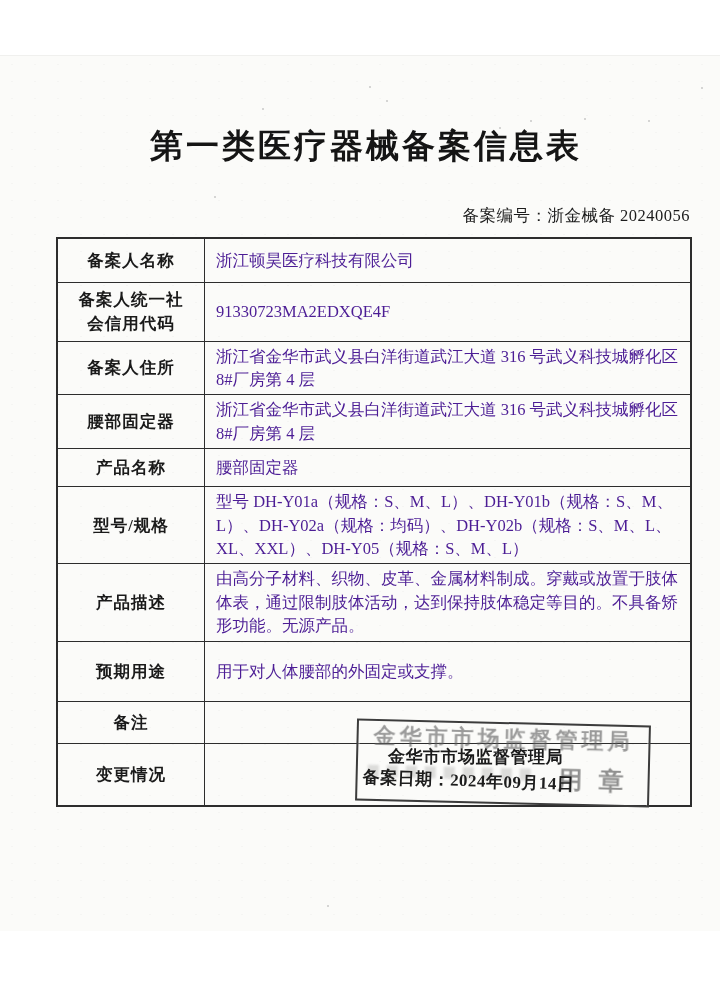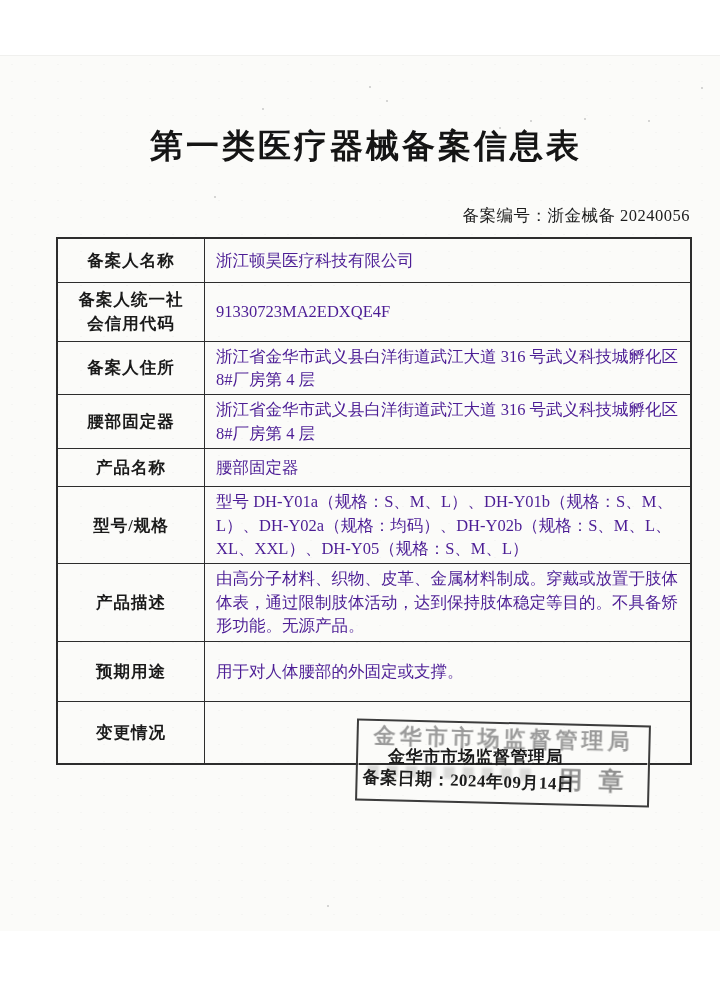--- a/index.html
+++ b/index.html
@@ -131,20 +131,24 @@
       <td class="val">型号 DH-Y01a（规格：S、M、L）、DH-Y01b（规格：S、M、L）、DH-Y02a（规格：均码）、DH-Y02b（规格：S、M、L、XL、XXL）、DH-Y05（规格：S、M、L）</td>
     </tr>
     <tr class="r6">
       <td class="lbl">产品描述</td>
       <td class="val">由高分子材料、织物、皮革、金属材料制成。穿戴或放置于肢体体表，通过限制肢体活动，达到保持肢体稳定等目的。不具备矫形功能。无源产品。</td>
     </tr>
     <tr class="r7">
       <td class="lbl">预期用途</td>
       <td class="val">用于对人体腰部的外固定或支撑。</td>
     </tr>
+    <tr class="r8">
+      <td class="lbl">备注</td>
+      <td class="val"></td>
+    </tr>
     <tr class="r10">
       <td class="lbl">变更情况</td>
       <td class="val"></td>
     </tr>
   </tbody>
 </table>
 
 <div class="stamp">
   <div class="stamp-faint-1">金华市市场监督管理局</div>
   <div class="stamp-smudge"></div>

